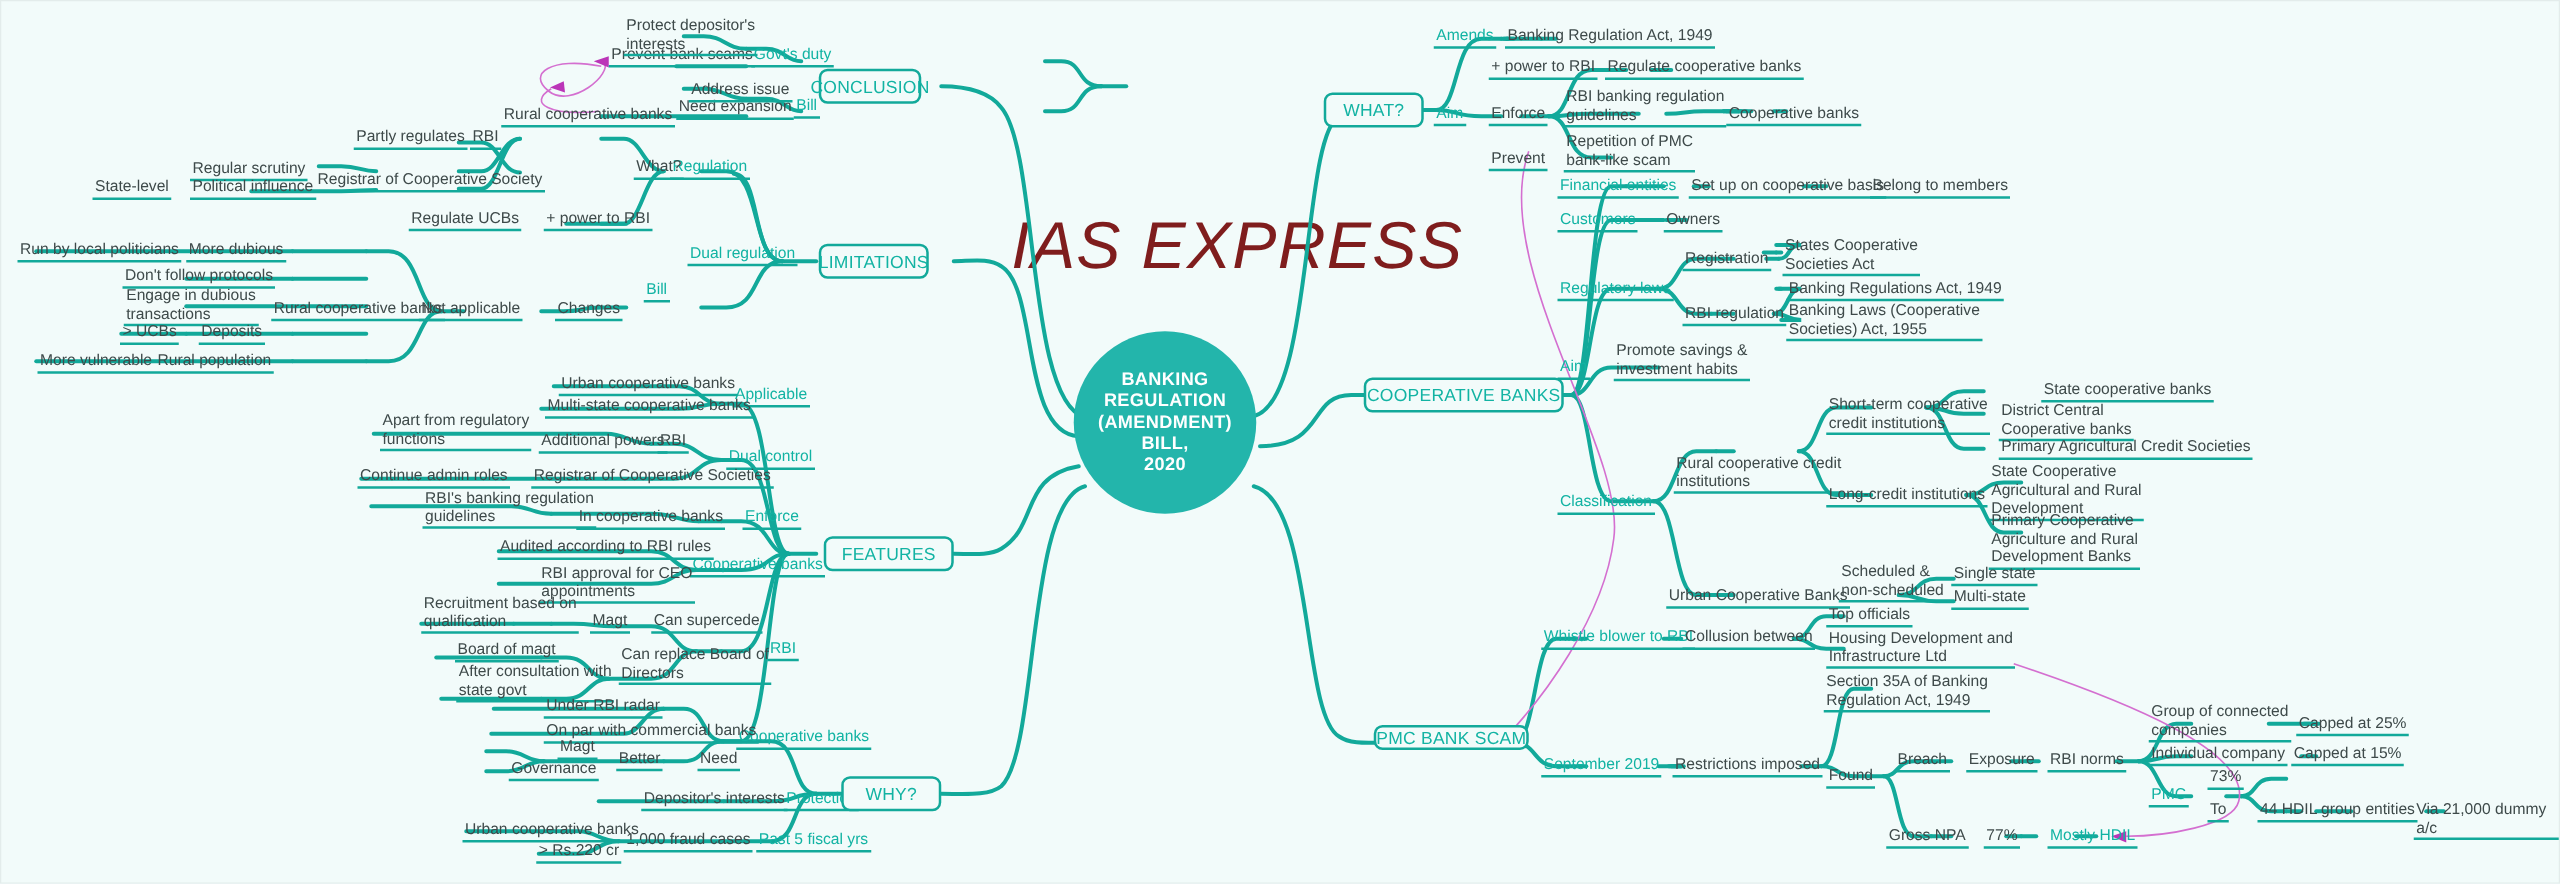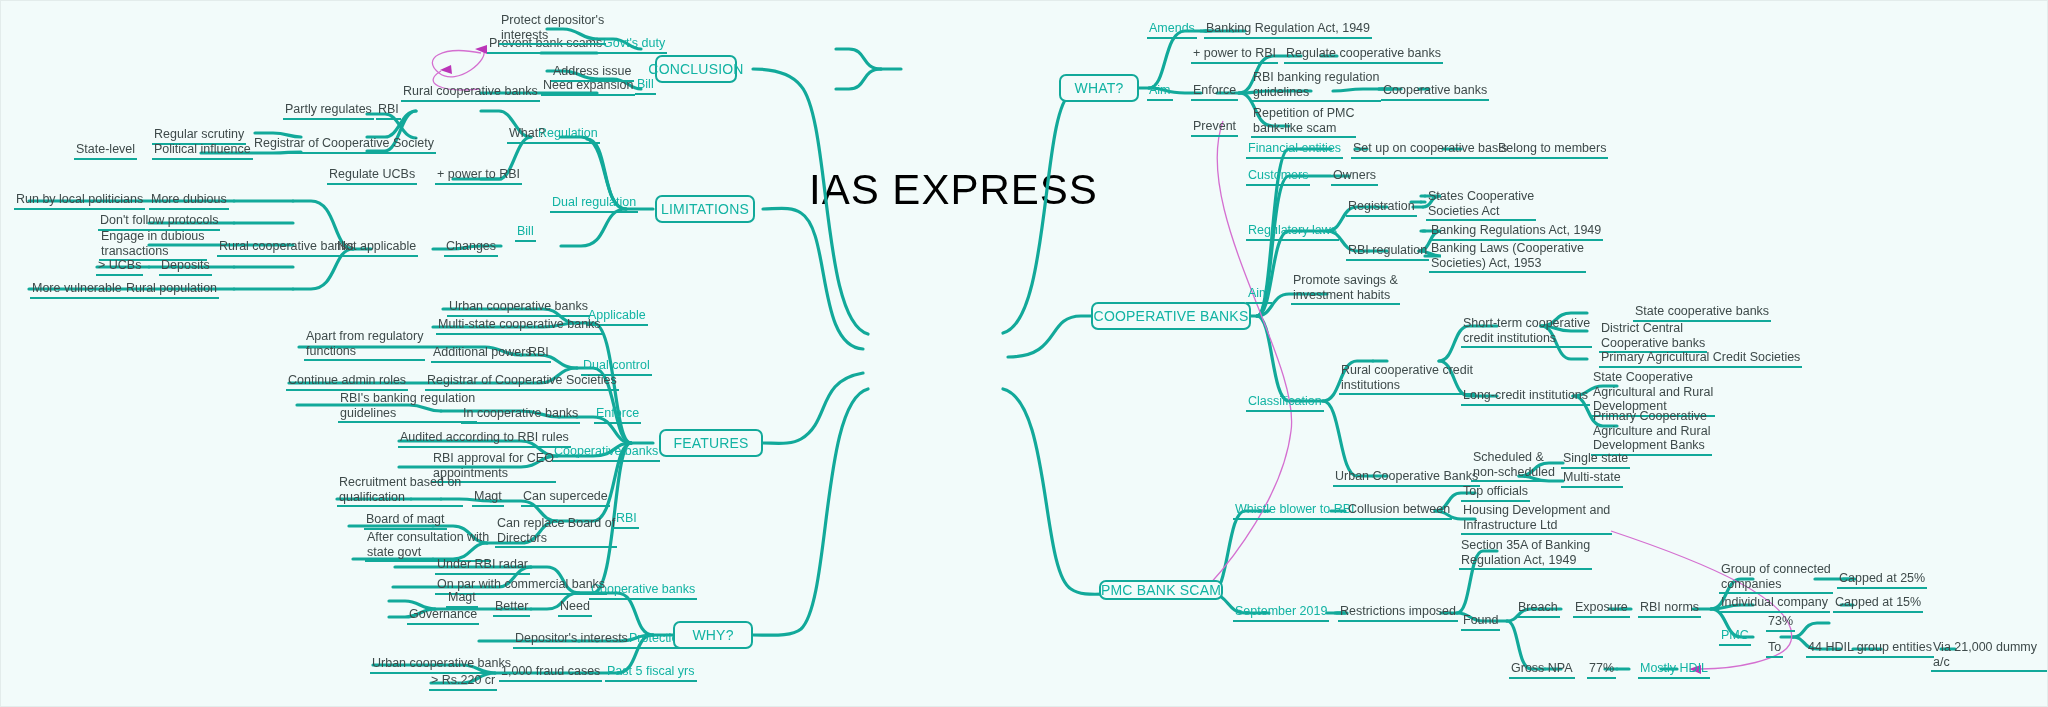--- a/index.html
+++ b/index.html
@@ -19,25 +19,26 @@
     font-size:12.5px;
     line-height:14.5px;
     white-space:pre-line;
     padding:0 2px 1px 2px;
     border-bottom:2.2px solid #12a99a;
     box-sizing:border-box;
   }
   .node.accent{color:#12b3a3;}
   .watermark{
     position:absolute;
-    color:#000000;
-    font-size:42px;
+    color:#7f1d1d;
+    font-size:53px;
     letter-spacing:1px;
     white-space:nowrap;
     z-index:0;
+    font-style:italic;
   }
   .root{
     position:absolute;
     border-radius:50%;
     background:#23b5ab;
     color:#ffffff;
     display:flex;align-items:center;justify-content:center;
     text-align:center;
     font-size:14.5px;
     font-weight:bold;
@@ -282,23 +283,27 @@
       <path d="M478,88 C440,92 420,82 440,70"></path>
     </g>
     <g fill="#bb35b8">
       <path d="M1204,580 l12,4 l-12,5 z"></path>
       <path d="M1700,664 l-12,4 l12,5 z"></path>
       <path d="M486,44 l-12,4 l12,5 z"></path>
       <path d="M450,64 l-11,5 l12,4 z"></path>
     </g>
   </svg>
 
+  <div class="root" style="left:858px;top:264px;width:146px;height:146px;">BANKING
+REGULATION
+(AMENDMENT) BILL,
+2020</div>
 
   <div class="cap" style="left:654px;top:54px;width:82px;height:28px;">CONCLUSION</div>
-  <div class="cap" style="left:654px;top:194px;width:100px;height:28px;">LIMITATIONS</div>
+  <div class="cap" style="left:654px;top:194px;width:88px;height:28px;">LIMITATIONS</div>
   <div class="cap" style="left:658px;top:428px;width:104px;height:28px;">FEATURES</div>
   <div class="cap" style="left:672px;top:620px;width:80px;height:28px;">WHY?</div>
   <div class="cap" style="left:1058px;top:73px;width:80px;height:28px;">WHAT?</div>
   <div class="cap" style="left:1090px;top:301px;width:160px;height:28px;">COOPERATIVE BANKS</div>
   <div class="cap" style="left:1098px;top:579px;width:124px;height:20px;">PMC BANK SCAM</div>
 
   <div class="node accent" style="left:600px;top:35px;">Govt's duty</div>
   <div class="node" style="left:486px;top:35px;">Prevent bank scams</div>
   <div class="node" style="left:498px;top:12px;">Protect depositor's
 interests</div>
@@ -393,21 +398,21 @@
   <div class="node" style="left:1495px;top:140px;">Belong to members</div>
   <div class="node accent" style="left:1245px;top:167px;">Customers</div>
   <div class="node" style="left:1330px;top:167px;">Owners</div>
   <div class="node accent" style="left:1245px;top:222px;">Regulatory laws</div>
   <div class="node" style="left:1345px;top:198px;">Registration</div>
   <div class="node" style="left:1425px;top:188px;">States Cooperative
 Societies Act</div>
   <div class="node" style="left:1345px;top:242px;">RBI regulation</div>
   <div class="node" style="left:1428px;top:222px;">Banking Regulations Act, 1949</div>
   <div class="node" style="left:1428px;top:240px;">Banking Laws (Cooperative
-Societies) Act, 1953</div>
+Societies) Act, 1955</div>
   <div class="node accent" style="left:1245px;top:285px;">Aim</div>
   <div class="node" style="left:1290px;top:272px;">Promote savings &amp;
 investment habits</div>
   <div class="node accent" style="left:1245px;top:393px;">Classification</div>
   <div class="node" style="left:1338px;top:362px;">Rural cooperative credit
 institutions</div>
   <div class="node" style="left:1460px;top:315px;">Short-term cooperative
 credit institutions</div>
   <div class="node" style="left:1598px;top:303px;margin-left:34px;">State cooperative banks</div>
   <div class="node" style="left:1598px;top:320px;">District Central

